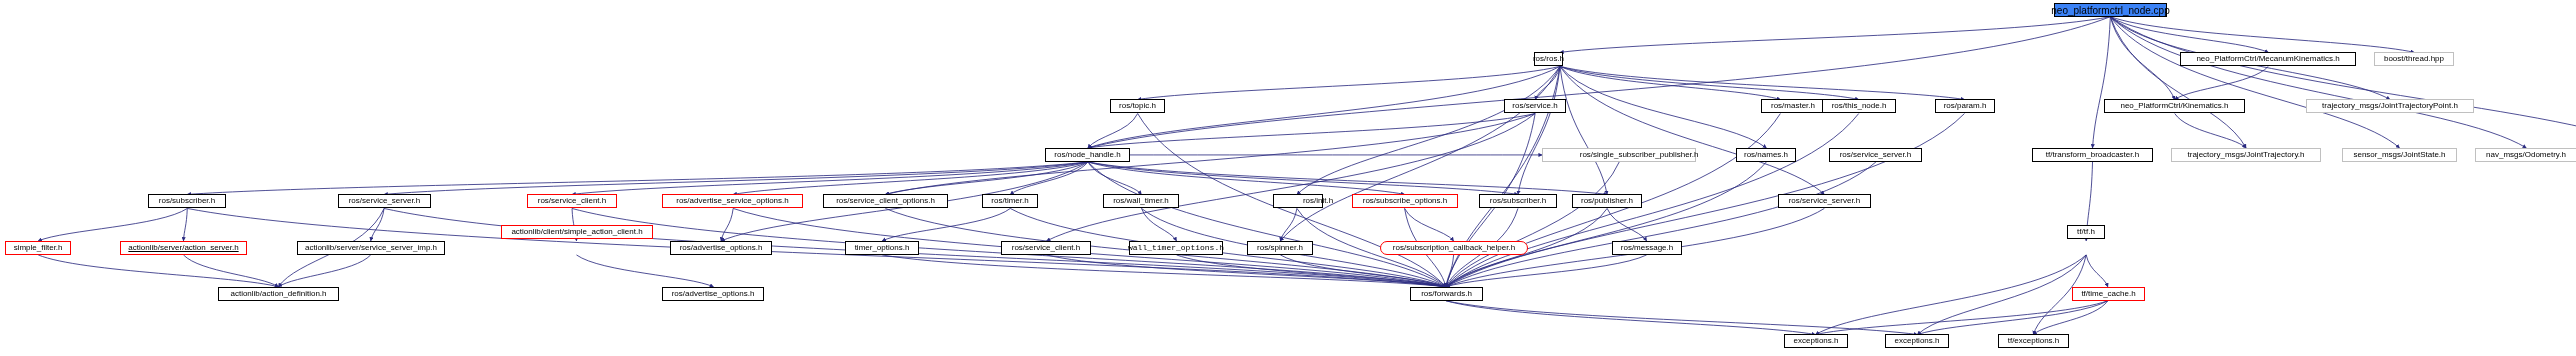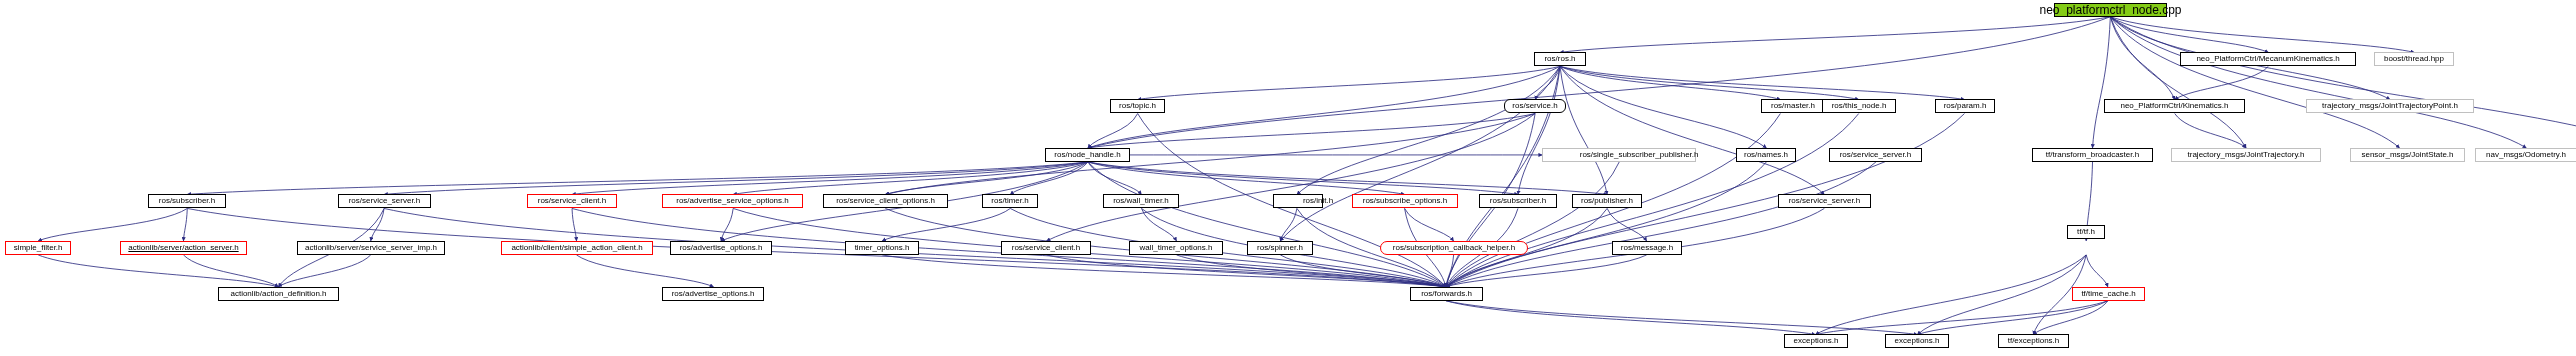--- a/index.html
+++ b/index.html
@@ -34,23 +34,24 @@
     font-size: 8px;
     line-height: 1;
     white-space: nowrap;
     color: #000000;
     background: #ffffff;
     border: 0.6px solid #000000;
     border-radius: 0;
   }
   
   .node.root {
-    background: #84cc16;
+    background: #3b82f6;
     border: 1.3px solid #000000;
-    font-size: 12px;
+    font-size: 10px;
+    align-items: flex-end;
   }
   
   .node.solid {
     border: 1.3px solid #000000;
   }
   
   .node.red {
     border: 1.3px solid #ff0000;
   }
   
@@ -163,33 +164,33 @@
       <path d="M 2270,472 C 2374.4,501.15 2745.6,506.45 2850,525" fill="none" stroke="#2a2a80" stroke-width="1.3" marker-end="url(#arrow)"></path>
       <path d="M 2270,472 C 2403.2,501.15 2876.8,506.45 3010,525" fill="none" stroke="#2a2a80" stroke-width="1.3" marker-end="url(#arrow)"></path>
       <path d="M 3309,472 C 3226.38,501.15 2932.62,506.45 2850,525" fill="none" stroke="#2a2a80" stroke-width="1.3" marker-end="url(#arrow)"></path>
       <path d="M 3309,472 C 3255.18,501.15 3063.82,506.45 3010,525" fill="none" stroke="#2a2a80" stroke-width="1.3" marker-end="url(#arrow)"></path>
       <path d="M 3309,472 C 3287.94,501.15 3213.06,506.45 3192,525" fill="none" stroke="#2a2a80" stroke-width="1.3" marker-end="url(#arrow)"></path>
     </svg>
   <div id="node-layer">
       <div class="node root" style="left: 2054px; top: 2.5px; width: 113px;">
         <span class="node-label">neo_platformctrl_node.cpp</span>
       </div>
-      <div class="node solid" style="left: 1534px; top: 52px; width: 52px;">
+      <div class="node solid" style="left: 1534px; top: 52px; width: 29px;">
         <span class="node-label">ros/ros.h</span>
       </div>
       <div class="node solid" style="left: 2180px; top: 52px; width: 176px;">
         <span class="node-label">neo_PlatformCtrl/MecanumKinematics.h</span>
       </div>
       <div class="node grey" style="left: 2374px; top: 52px; width: 80px;">
         <span class="node-label">boost/thread.hpp</span>
       </div>
       <div class="node solid" style="left: 1110px; top: 99px; width: 55px;">
         <span class="node-label">ros/topic.h</span>
       </div>
-      <div class="node solid" style="left: 1504px; top: 99px; width: 62px; border-radius: 6px;">
+      <div class="node solid" style="left: 1504px; top: 99px; width: 62px;">
         <span class="node-label">ros/service.h</span>
       </div>
       <div class="node solid" style="left: 1749px; top: 99px; width: 64px; margin-left: 12px;">
         <span class="node-label">ros/master.h</span>
       </div>
       <div class="node solid" style="left: 1822px; top: 99px; width: 74px;">
         <span class="node-label">ros/this_node.h</span>
       </div>
       <div class="node solid" style="left: 1935px; top: 99px; width: 60px;">
         <span class="node-label">ros/param.h</span>
@@ -211,21 +212,21 @@
       </div>
       <div class="node solid" style="left: 1829px; top: 148px; width: 93px;">
         <span class="node-label">ros/service_server.h</span>
       </div>
       <div class="node solid" style="left: 2032px; top: 148px; width: 121px;">
         <span class="node-label">tf/transform_broadcaster.h</span>
       </div>
       <div class="node grey" style="left: 2171px; top: 148px; width: 150px;">
         <span class="node-label">trajectory_msgs/JointTrajectory.h</span>
       </div>
-      <div class="node grey" style="left: 2342px; top: 148px; width: 115px; margin-left: 8px;">
+      <div class="node grey" style="left: 2342px; top: 148px; width: 115px;">
         <span class="node-label">sensor_msgs/JointState.h</span>
       </div>
       <div class="node grey" style="left: 2475px; top: 148px; width: 102px;">
         <span class="node-label">nav_msgs/Odometry.h</span>
       </div>
       <div class="node solid" style="left: 148px; top: 194px; width: 78px;">
         <span class="node-label">ros/subscriber.h</span>
       </div>
       <div class="node solid" style="left: 338px; top: 194px; width: 93px;">
         <span class="node-label">ros/service_server.h</span>
@@ -262,33 +263,33 @@
       </div>
       <div class="node red" style="left: 5.1px; top: 241px; width: 66px;">
         <span class="node-label">simple_filter.h</span>
       </div>
       <div class="node red" style="left: 120px; top: 241px; width: 127px; text-decoration: underline;">
         <span class="node-label">actionlib/server/action_server.h</span>
       </div>
       <div class="node solid" style="left: 297px; top: 241px; width: 148px;">
         <span class="node-label">actionlib/server/service_server_imp.h</span>
       </div>
-      <div class="node red" style="left: 501px; top: 241px; width: 152px;">
+      <div class="node red" style="left: 501px; top: 225px; width: 152px;">
         <span class="node-label">actionlib/client/simple_action_client.h</span>
       </div>
       <div class="node solid" style="left: 670px; top: 241px; width: 102px;">
         <span class="node-label">ros/advertise_options.h</span>
       </div>
       <div class="node solid" style="left: 845px; top: 241px; width: 74px;">
         <span class="node-label">timer_options.h</span>
       </div>
       <div class="node solid" style="left: 1001px; top: 241px; width: 90px;">
         <span class="node-label">ros/service_client.h</span>
       </div>
-      <div class="node solid" style="left: 1129px; top: 241px; width: 94px;">
+      <div class="node solid" style="left: 1129px; top: 241px; width: 94px; font-family: Liberation Mono, monospace;">
         <span class="node-label">wall_timer_options.h</span>
       </div>
       <div class="node solid" style="left: 1247px; top: 241px; width: 66px;">
         <span class="node-label">ros/spinner.h</span>
       </div>
       <div class="node red" style="left: 1380px; top: 241px; width: 148px; border-radius: 7px;">
         <span class="node-label">ros/subscription_callback_helper.h</span>
       </div>
       <div class="node solid" style="left: 1612px; top: 241px; width: 70px;">
         <span class="node-label">ros/message.h</span>

